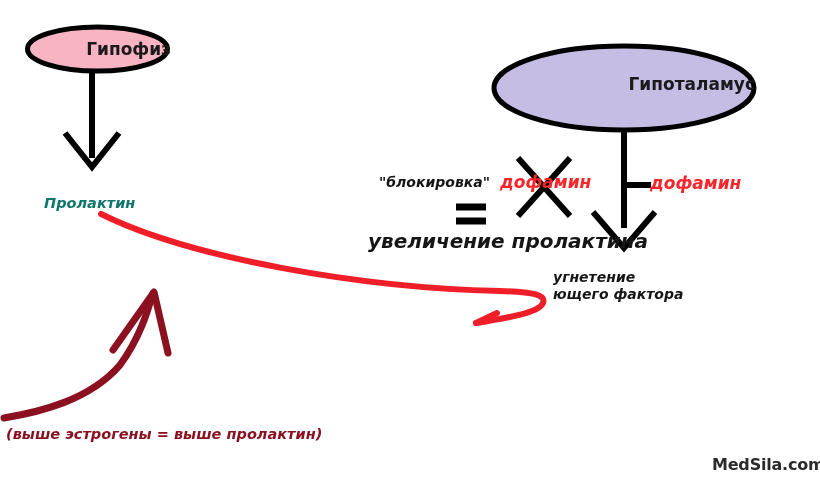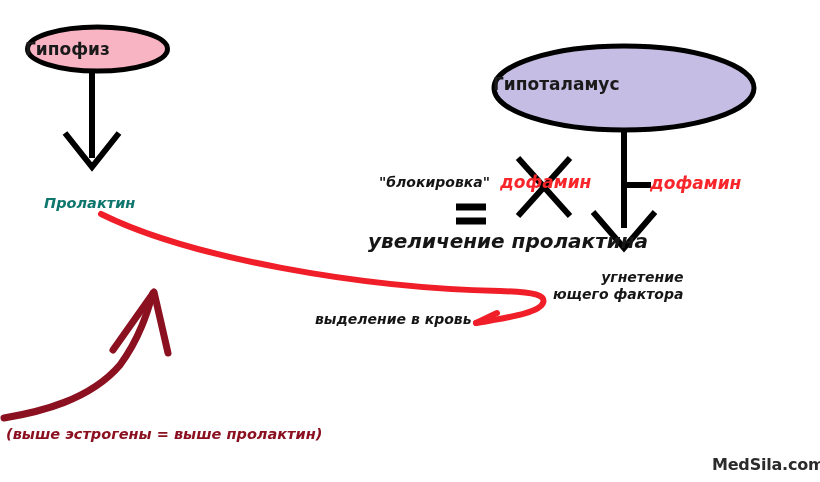--- a/index.html
+++ b/index.html
@@ -30,21 +30,21 @@
     font-weight: bold;
     line-height: 1.18;
   }
   .oval-text {
     position: absolute;
     white-space: nowrap;
     font-family: "DejaVu Sans", sans-serif;
     font-weight: 600;
     font-size: 17px;
     color: #1a1a1a;
-    text-align: left;
+    text-align: right;
   }
   #lbl-pituitary-text {
     left: 25px;
     top: 39px;
     width: 146px;
   }
   #lbl-hypothalamus-text {
     left: 493px;
     top: 74px;
     width: 262px;
@@ -160,25 +160,24 @@
 
   <div class="lbl" id="lbl-blokirovka">"блокировка"</div>
 
   <div class="lbl" id="lbl-dofamin-crossed">дофамин</div>
 
   <div class="lbl" id="lbl-dofamin-right">дофамин</div>
 
   <div class="lbl" id="lbl-uvelichenie">увеличение пролактина</div>
 
   <div class="lbl" id="lbl-ugnetenie">
-    <div style="text-align:right">угнетение</div>
+    <div style="text-align:left">угнетение</div>
     <div>ющего фактора</div>
   </div>
 
-  <div class="lbl" id="lbl-vydelenie">выделение в кровь</div>
 
   <div class="lbl" id="lbl-estrogen">
     <div>(выше эстрогены =  выше пролактин)</div>
   </div>
 
   <div id="watermark">MedSila.com</div>
 
 </div>
 
 </body></html>

